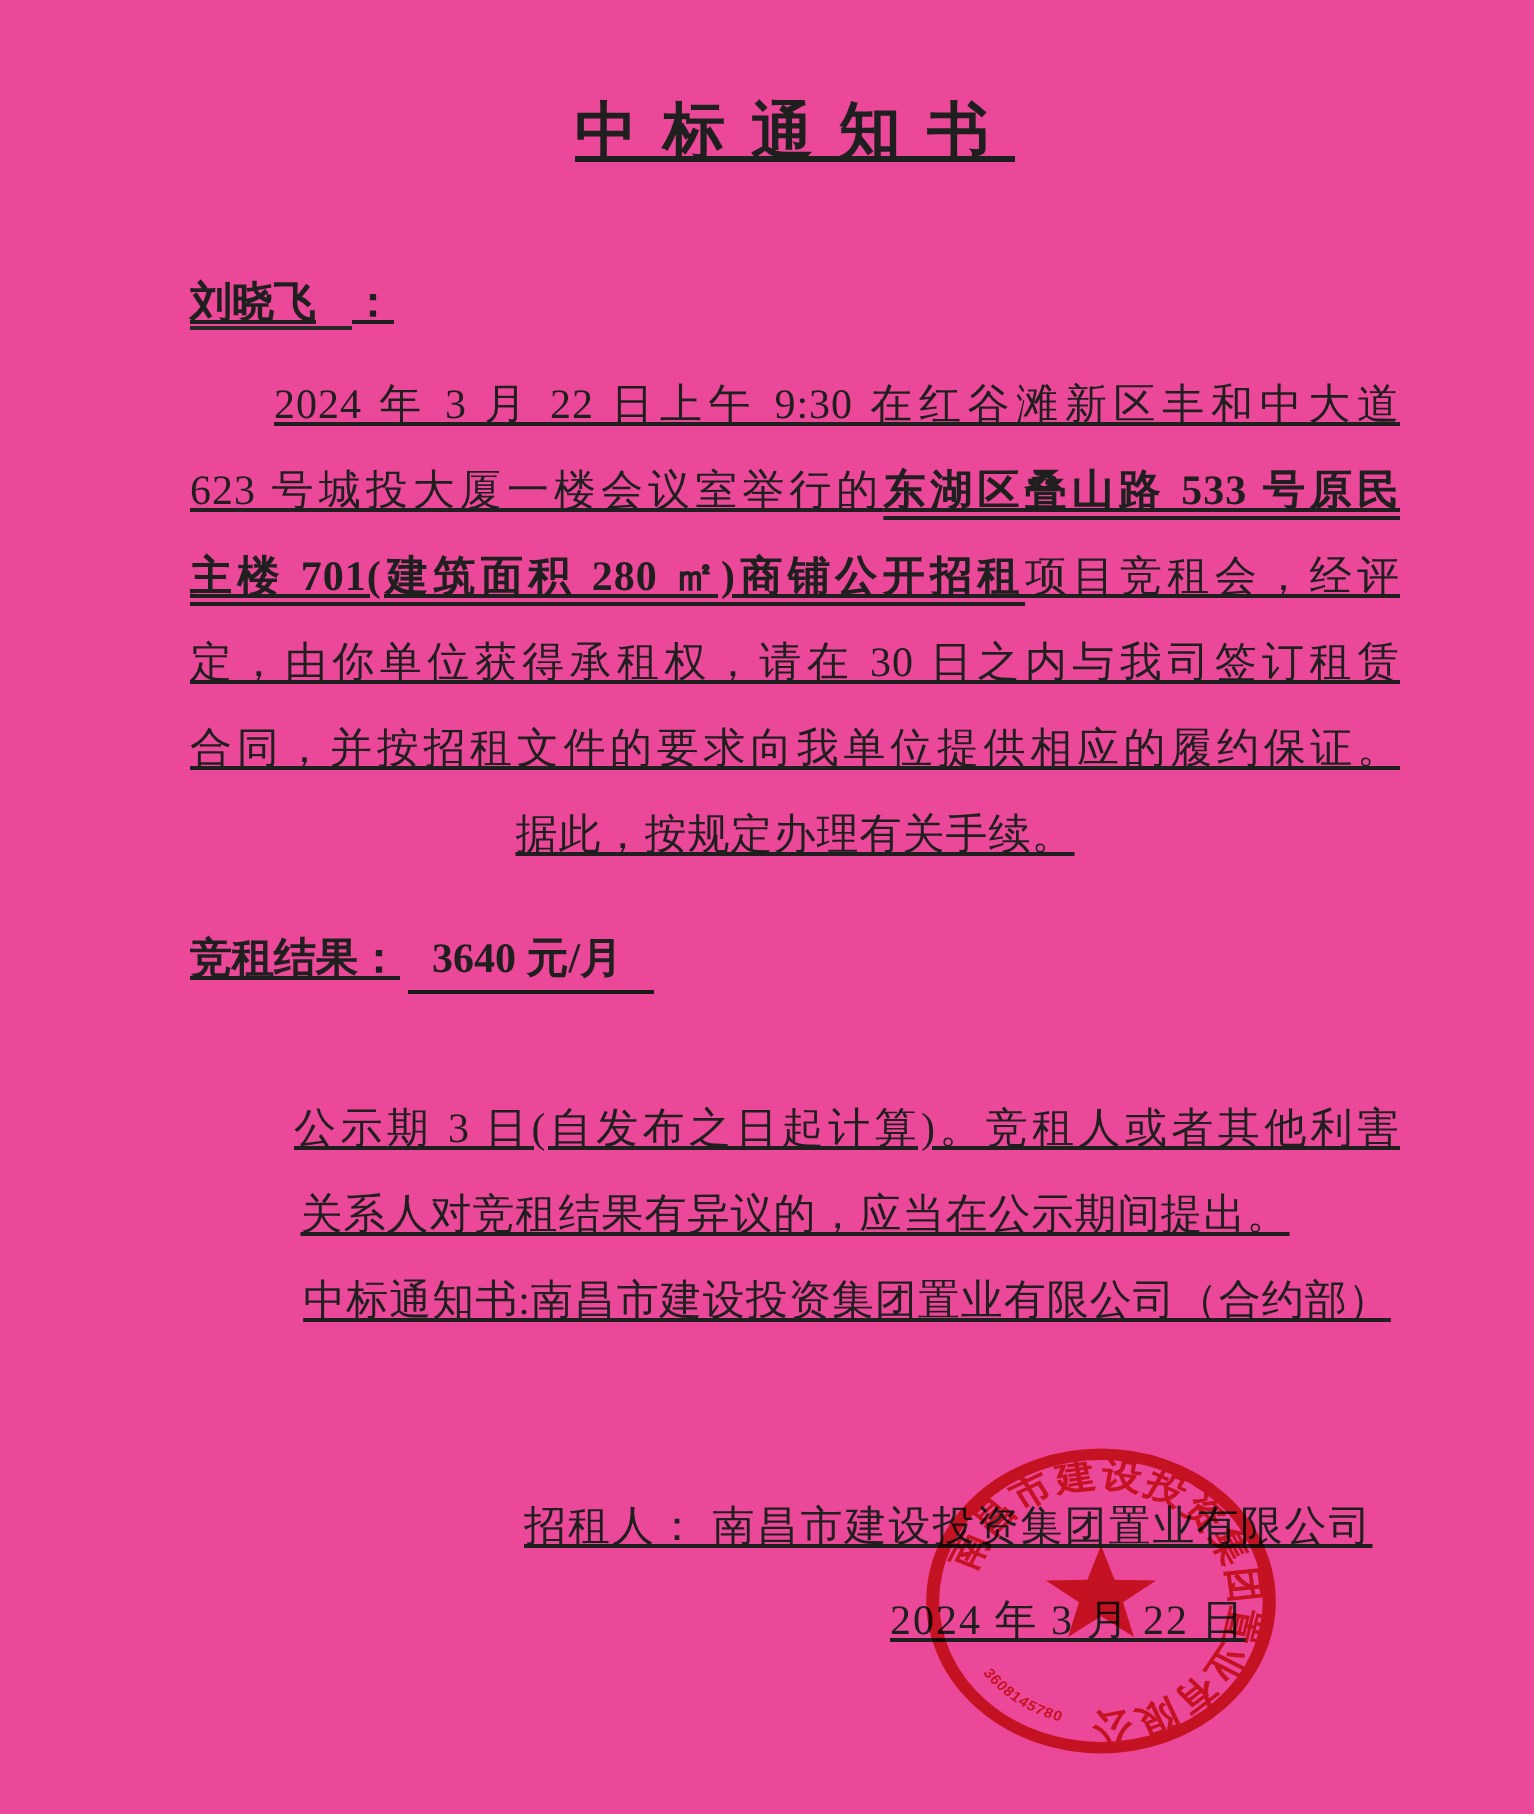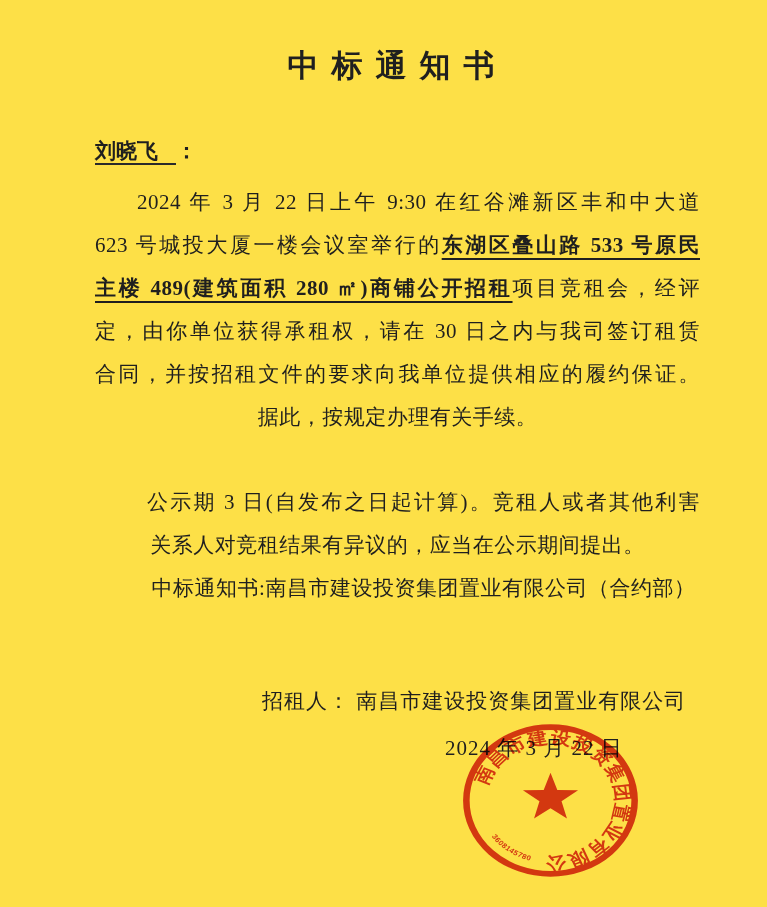--- a/index.html
+++ b/index.html
@@ -1,23 +1,24 @@
 <!DOCTYPE html>
 <html><head>
 <meta charset="utf-8">
 <style>
   html,body{margin:0;padding:0;background:#e9e9e9;}
   .page{
     position:relative;
     width:767px;height:907px;
-    background:#fde047;
+    background:#ec4899;
     overflow:hidden;
     font-family:"Liberation Serif","DejaVu Serif",serif;
     color:#1f1f1f;
     box-sizing:border-box;
+    text-decoration:underline;
   }
   .content{padding:0 67px 0 95px;}
   .doc-title{
     padding-top:46px;
     text-align:center;
     font-size:31px;
     font-weight:700;
     letter-spacing:13px;
     line-height:40px;
   }
@@ -102,26 +103,29 @@
 
     <div class="doc-title">中标通知书</div>
 
     <div class="salutation">
       <span class="u-name">刘晓飞</span><span>：</span>
     </div>
 
     <div class="para1">
       <div class="body-line just indent"><span>2024 年 3 月 22 日上午 9:30 在红谷滩新区丰和中大道</span></div>
       <div class="body-line just"><span>623 号城投大厦一楼会议室举行的</span><span class="hl">东湖区叠山路 533 号原民</span></div>
-      <div class="body-line just"><span class="hl">主楼 489(建筑面积 280 ㎡)商铺公开招租</span><span>项目竞租会，经评</span></div>
+      <div class="body-line just"><span class="hl">主楼 701(建筑面积 280 ㎡)商铺公开招租</span><span>项目竞租会，经评</span></div>
       <div class="body-line just"><span>定，由你单位获得承租权，请在 30 日之内与我司签订租赁</span></div>
       <div class="body-line just"><span>合同，并按招租文件的要求向我单位提供相应的履约保证。</span></div>
       <div class="body-line"><span>据此，按规定办理有关手续。</span></div>
     </div>
 
+    <div class="result-line">
+      <span>竞租结果：</span><span class="value">3640 元/月</span>
+    </div>
 
     <div class="para2">
       <div class="body-line just indent2"><span>公示期 3 日(自发布之日起计算)。竞租人或者其他利害</span></div>
       <div class="body-line"><span>关系人对竞租结果有异议的，应当在公示期间提出。</span></div>
       <div class="body-line indent2"><span>中标通知书:南昌市建设投资集团置业有限公司（合约部）</span></div>
     </div>
 
     <div class="sign-line">招租人： 南昌市建设投资集团置业有限公司</div>
     <div class="date-line">2024 年 3 月 22 日</div>
 

